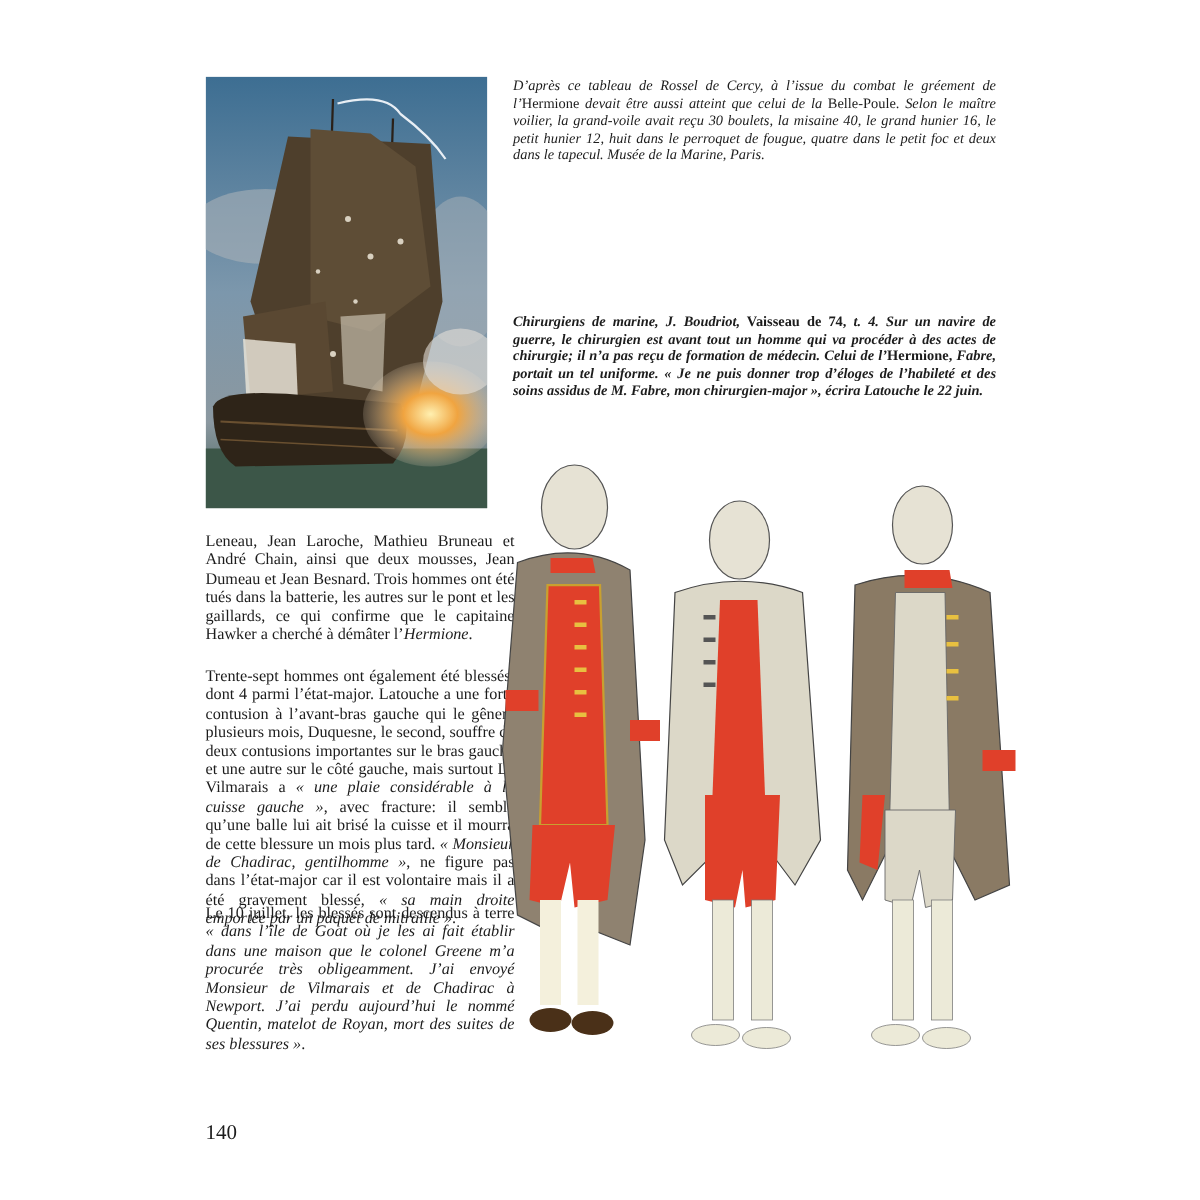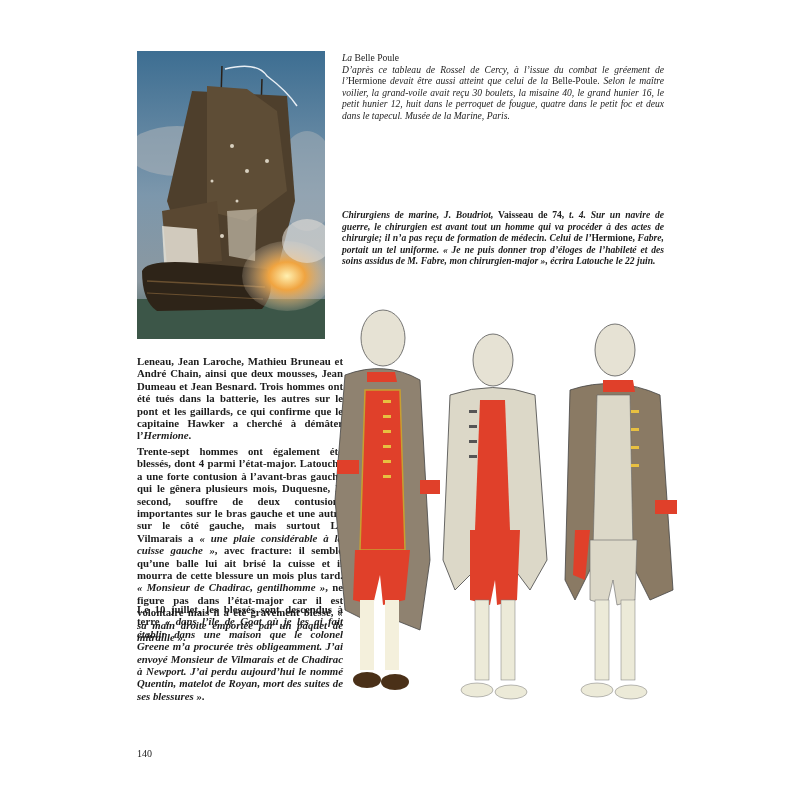--- a/index.html
+++ b/index.html
@@ -4,28 +4,28 @@
 <style>
   html, body { margin: 0; padding: 0; background: #ffffff; }
   body { width: 800px; height: 800px; position: relative; overflow: hidden;
          font-family: "Liberation Serif", "DejaVu Serif", serif; color: #1c1c1c; }
   .painting { position: absolute; left: 137px; top: 51px; width: 188px; height: 288px; overflow: hidden; }
   .painting svg { width: 100%; height: 100%; display: block; }
   .caption { position: absolute; font-size: 9.6px; line-height: 11.6px; text-align: justify; }
   .caption i, .it { font-style: italic; }
   .cap1 { left: 342px; top: 52px; width: 322px; }
   .cap2 { left: 342px; top: 209px; width: 322px; font-weight: bold; }
-  .body-text { position: absolute; left: 137px; width: 206px; font-size: 10.8px; line-height: 12.4px; text-align: justify; font-weight: bold; }
+  .body-text { position: absolute; left: 137px; width: 206px; font-size: 10.8px; line-height: 12.4px; text-align: justify; }
   .p1 { top: 355px; }
   .p2 { top: 445px; }
   .p3 { top: 603px; }
   .body-text p { margin: 0; }
   .figures { position: absolute; left: 325px; top: 300px; width: 360px; height: 420px; }
   .figures svg { width: 100%; height: 100%; display: block; }
-  .folio { position: absolute; left: 137px; top: 748px; font-size: 10px; }
+  .folio { position: absolute; left: 137px; top: 748px; font-size: 14px; }
 </style>
 </head>
 <body>
 
 <div class="painting">
   <svg viewBox="0 0 188 288" preserveAspectRatio="none">
     <defs>
       <linearGradient id="sky" x1="0" y1="0" x2="0" y2="1">
         <stop offset="0" stop-color="#3d6e92"></stop>
         <stop offset="0.5" stop-color="#7c97ac"></stop>
@@ -59,21 +59,20 @@
       <circle cx="85" cy="185" r="2" fill="#d8d0c0"></circle>
     <path d="M5 220 Q10 208 60 212 L130 218 Q140 240 125 258 L20 260 Q5 250 5 220 Z" fill="#2e2418"></path>
     <path d="M10 230 L128 236" stroke="#6a5030" stroke-width="1.5"></path>
     <path d="M10 242 L126 248" stroke="#6a5030" stroke-width="1"></path>
     <ellipse cx="150" cy="225" rx="45" ry="35" fill="url(#fire)"></ellipse>
     <ellipse cx="170" cy="190" rx="25" ry="22" fill="#e4e0d8" opacity="0.6"></ellipse>
   </svg>
 </div>
 
 <div class="caption cap1">
-  <div><i>La</i><span> Belle Poule</span></div>
   <div><i>D’après ce tableau de Rossel de Cercy, à l’issue du combat le gréement de l’</i><span>Hermione</span><i> devait être aussi atteint que celui de la </i><span>Belle-Poule.</span><i> Selon le maître voilier, la grand-voile avait reçu 30 boulets, la misaine 40, le grand hunier 16, le petit hunier 12, huit dans le perroquet de fougue, quatre dans le petit foc et deux dans le tapecul. Musée de la Marine, Paris.</i></div>
 </div>
 
 <div class="caption cap2">
   <i>Chirurgiens de marine, J. Boudriot,</i><span> Vaisseau de 74, </span><i>t. 4. Sur un navire de guerre, le chirurgien est avant tout un homme qui va procéder à des actes de chirurgie; il n’a pas reçu de formation de médecin. Celui de l’</i><span>Hermione,</span><i> Fabre, portait un tel uniforme. « Je ne puis donner trop d’éloges de l’habileté et des soins assidus de M. Fabre, mon chirurgien-major », écrira Latouche le 22 juin.</i>
 </div>
 
 <div class="body-text p1">
   <p><span>Leneau, Jean Laroche, Mathieu Bruneau et André Chain, ainsi que deux mousses, Jean Dumeau et Jean Besnard. Trois hommes ont été tués dans la batterie, les autres sur le pont et les gaillards, ce qui confirme que le capitaine Hawker a cherché à démâter l’</span><i>Hermione</i><span>.</span></p>
 </div>

